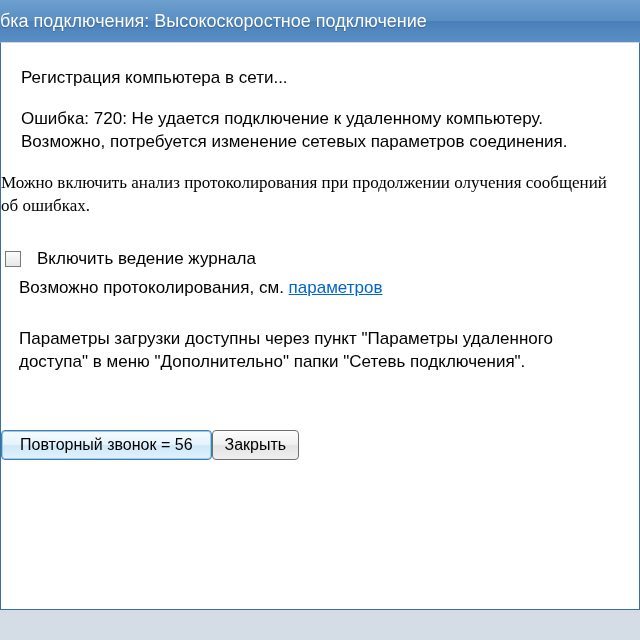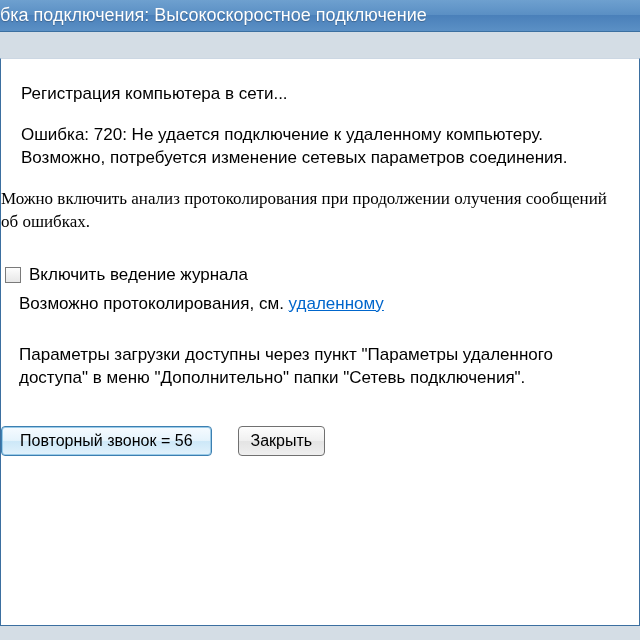--- a/index.html
+++ b/index.html
@@ -12,33 +12,33 @@
     font-family: "Segoe UI", Tahoma, sans-serif;
     font-size: 17px;
     overflow: hidden;
   }
   .window {
     position: relative;
     width: 640px;
     height: 640px;
   }
   .titlebar {
-    height: 32px;
+    height: 44px;
     background: linear-gradient(to bottom, #6ea0cf 0%, #5a8fc4 48%, #4a80ba 50%, #5b90c5 100%);
     color: #ffffff;
     font-size: 18px;
     display: flex;
     align-items: center;
     padding-left: 0;
     text-shadow: 0 1px 1px rgba(0,0,0,0.25);
     border-bottom: 1px solid #3b6fa0;
   }
   .client {
     position: absolute;
-    top: 58px;
+    top: 42px;
     left: 0;
     right: 0;
     height: 568px;
     background: #ffffff;
     border: 1px solid #3b6fa0;
     border-top: 1px solid #ccd7e3;
     padding: 24px 20px 20px 0;
     color: #000;
     line-height: 1.35;
   }
@@ -47,21 +47,21 @@
     margin-bottom: 18px;
   }
   .block-flush {
     padding-left: 0;
     margin-bottom: 18px;
     font-family: Liberation Serif, serif;
   }
   .check-row {
     display: flex;
     align-items: center;
-    gap: 8px;
+    gap: 16px;
     padding-left: 4px;
     margin-top: 30px;
     margin-bottom: 6px;
   }
   .checkbox {
     width: 16px;
     height: 16px;
     border: 1px solid #7a7a7a;
     background: linear-gradient(to bottom, #fdfdfd, #e7e7e7);
     display: inline-block;
@@ -71,25 +71,24 @@
     padding-left: 18px;
     margin-bottom: 28px;
   }
   .link {
     color: #0066cc;
     text-decoration: underline;
     cursor: pointer;
   }
   .params-note {
     padding-left: 18px;
-    margin-bottom: 37px;
+    margin-bottom: 57px;
   }
   .button-row {
     display: flex;
-    gap: 26px;
     padding-left: 0;
   }
   .btn {
     height: 30px;
     border: 1px solid #707070;
     border-radius: 4px;
     background: linear-gradient(to bottom, #fdfdfd 0%, #f0f0f0 48%, #e4e4e4 52%, #efefef 100%);
     font-family: inherit;
     font-size: 16px;
     color: #000;
@@ -119,21 +118,21 @@
     <div class="block-indent">Ошибка: 720: Не удается подключение к удаленному компьютеру. Возможно, потребуется изменение сетевых параметров соединения.</div>
 
     <div class="block-flush">Можно включить анализ протоколирования при продолжении олучения сообщений об ошибках.</div>
 
     <div class="check-row">
       <span class="checkbox"></span>
       <span>Включить ведение журнала</span>
     </div>
 
     <div class="logprops">
-      <span>Возможно протоколирования, см. </span><span class="link">удаленному</span>
+      <span>Возможно протоколирования, см. </span><span class="link">параметров</span>
     </div>
 
     <div class="params-note">Параметры загрузки доступны через пункт "Параметры удаленного доступа" в меню "Дополнительно" папки "Сетевь подключения".</div>
 
     <div class="button-row">
       <button class="btn primary">Повторный звонок = 56</button>
       <button class="btn">Закрыть</button>
     </div>
 
   </div>

